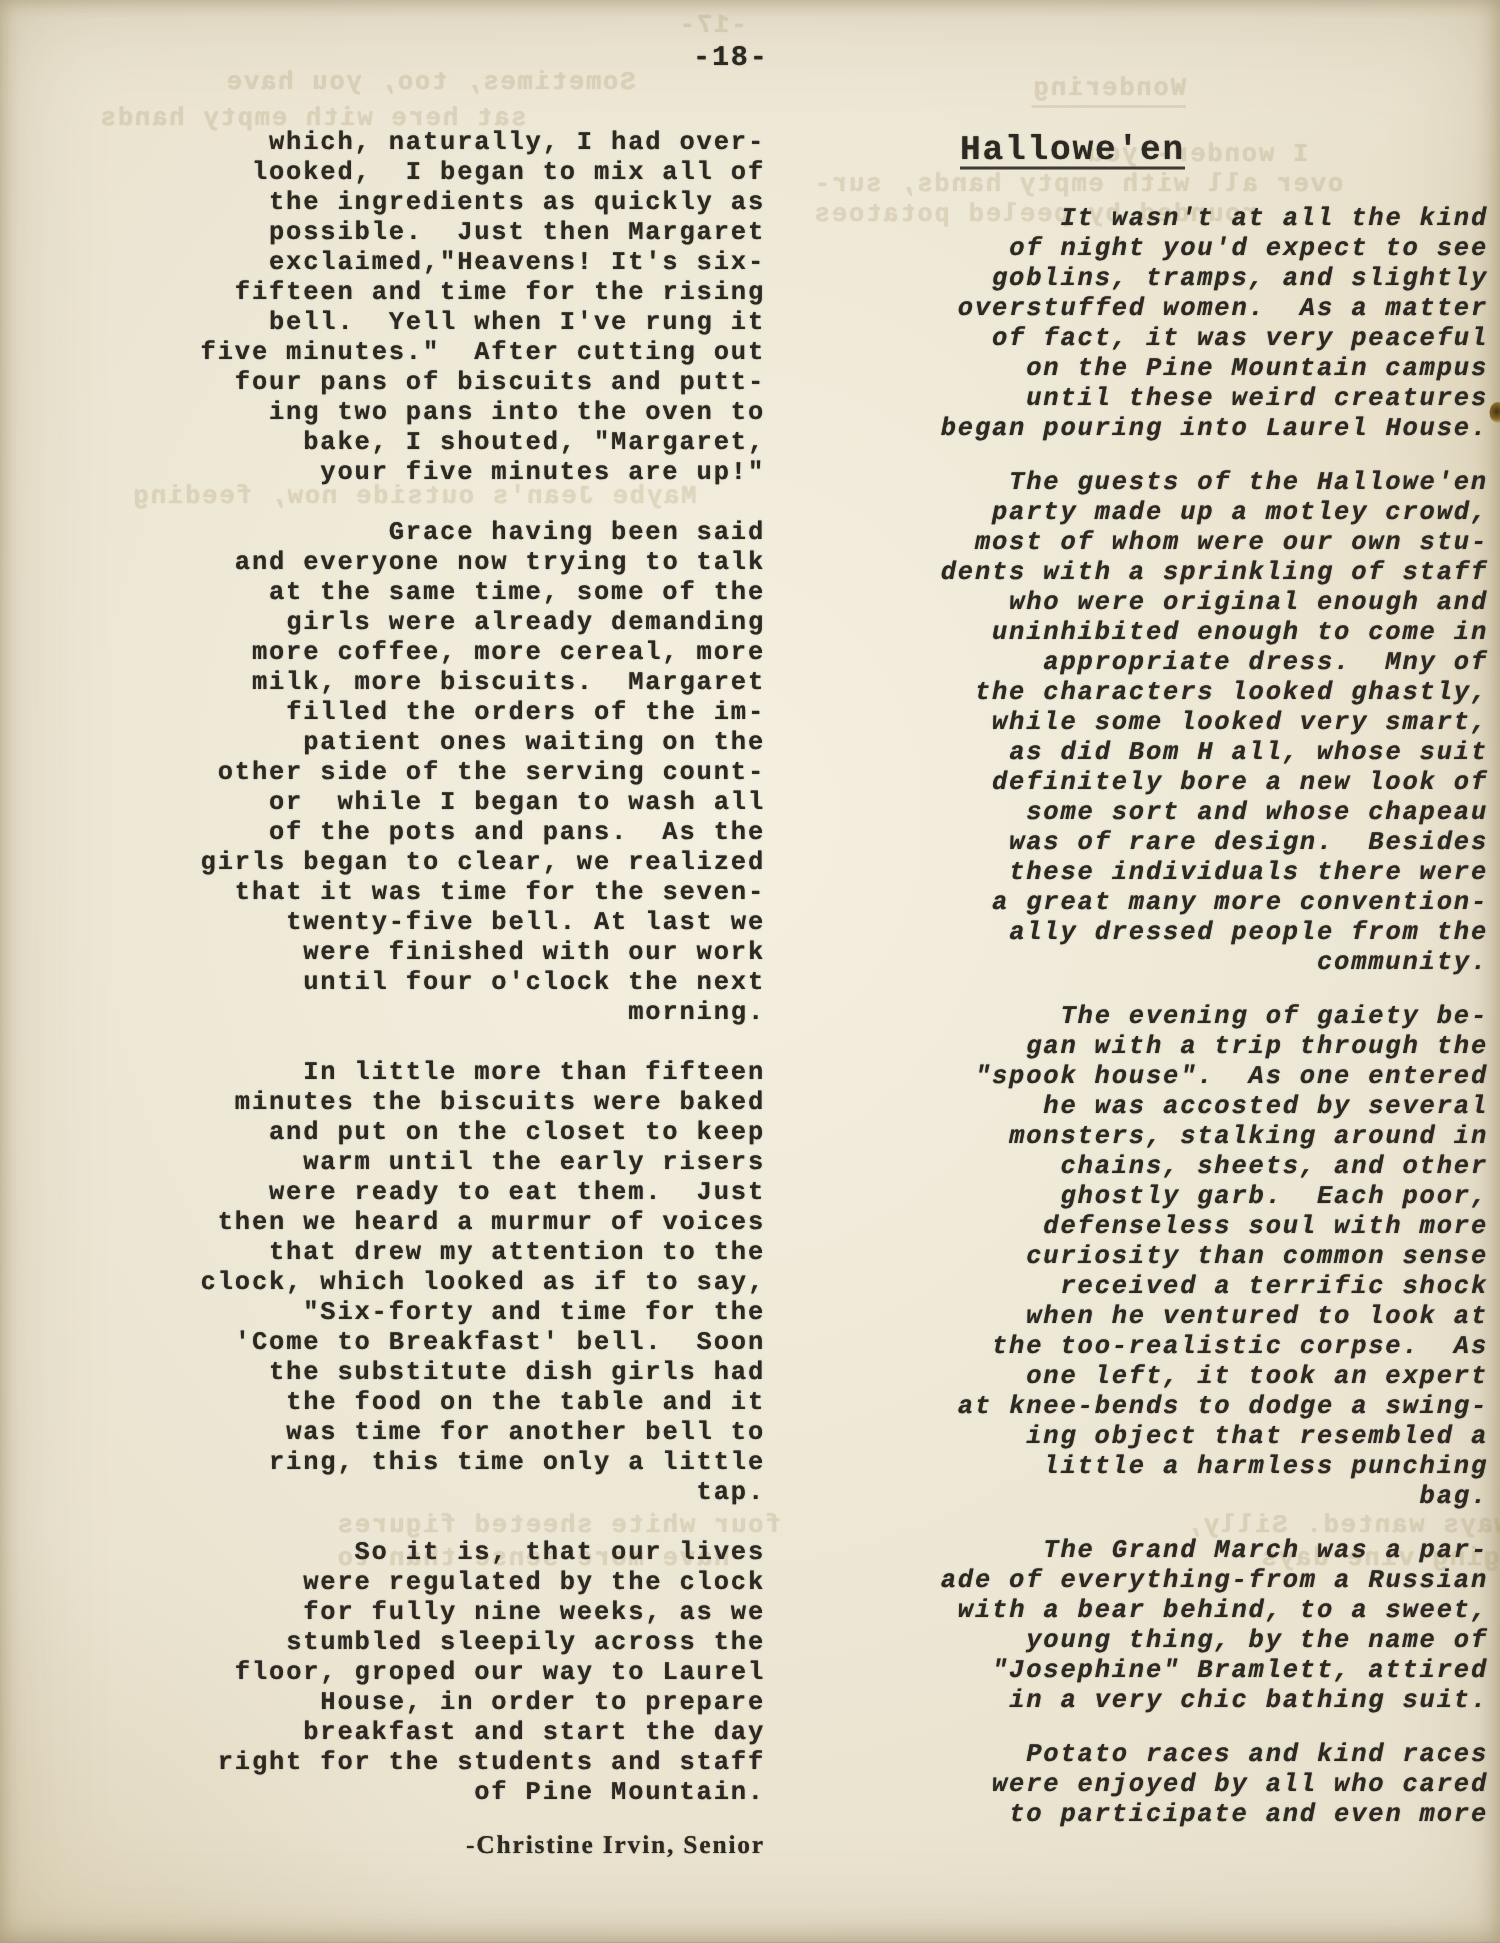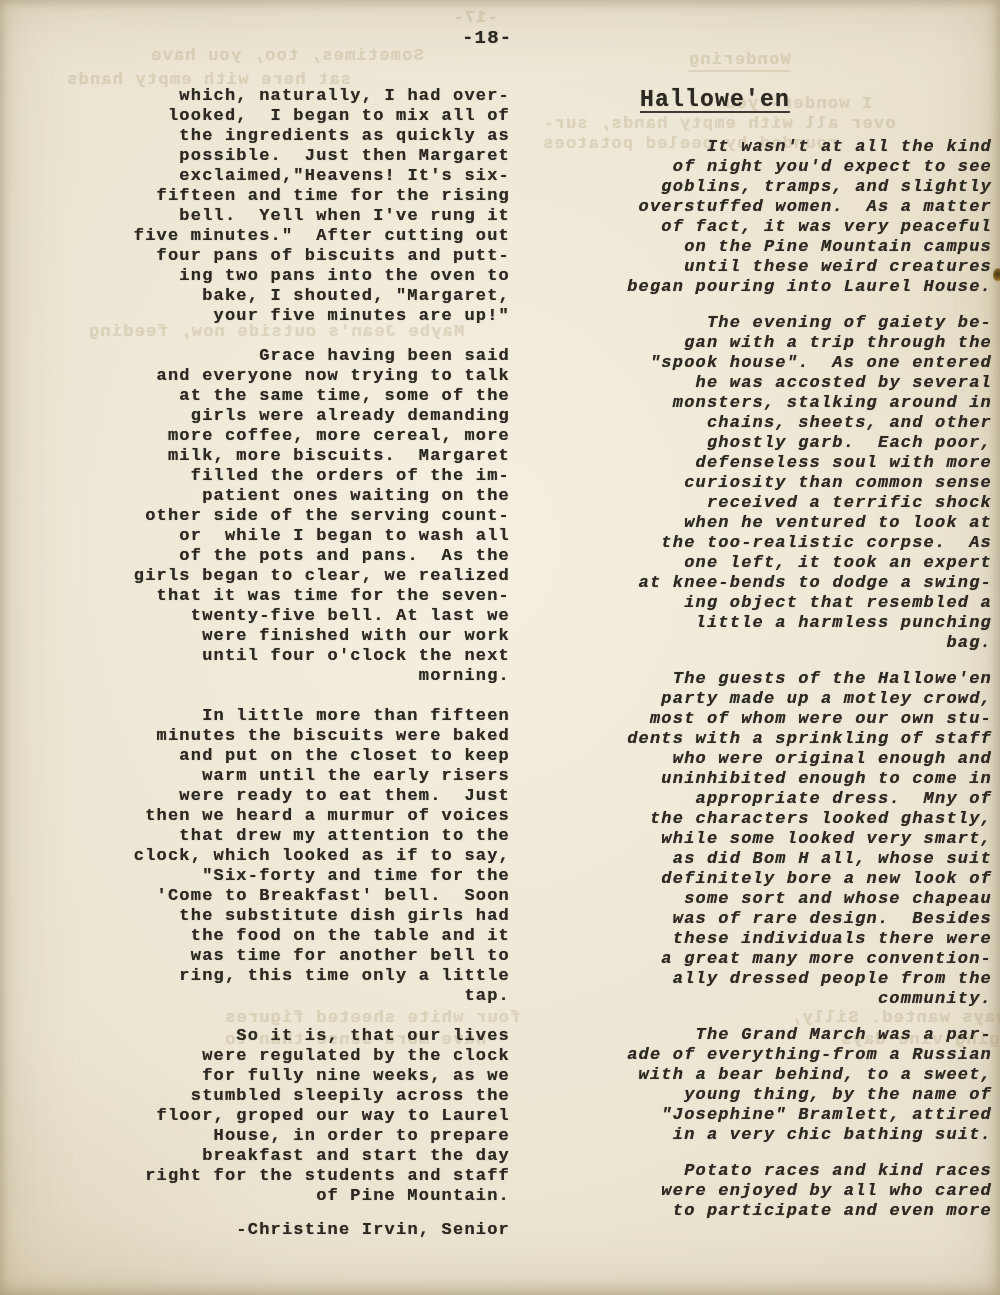--- a/index.html
+++ b/index.html
@@ -24,21 +24,21 @@
   .col{position:absolute;text-align:right;}
   .col-left{left:78px;top:86px;width:432px;}
   .col-right{left:520px;top:84px;width:472px;}
   .col p{margin:0 0 20px 0;white-space:pre;}
   .col-right p{margin-bottom:16px;font-style:italic;}
   .heading{
     display:block;width:fit-content;margin:6px 0 24px 120px;
     font-size:23px;font-weight:700;
     border-bottom:2px solid rgba(44,40,34,0.9);padding-bottom:1px;
   }
-  .byline{margin:0 0 0 44px;white-space:pre;}
+  .byline{margin:0 0 0 44px;white-space:pre;font-family:Liberation Serif, serif;}
   .ghost-layer{position:absolute;inset:0;pointer-events:none;}
   .ghost{
     position:absolute;transform:scaleX(-1);
     color:#a08a58;opacity:0.22;filter:blur(0.5px);
     white-space:pre;font-weight:700;
   }
   .ghost.gu{border-bottom:2px solid rgba(160,138,88,0.9);}
   .speck{position:absolute;border-radius:50%;}
   .s1{left:993px;top:268px;width:11px;height:14px;
       background:radial-gradient(circle at 45% 45%, #43330f 0%, #8a6a2a 55%, rgba(165,133,61,0.4) 75%, transparent 90%);}
@@ -126,54 +126,54 @@
   <div class="col col-right">
     <span class="heading">Hallowe'en</span>
     <p>      It wasn't at all the kind
 of night you'd expect to see
 goblins, tramps, and slightly
 overstuffed women.  As a matter
 of fact, it was very peaceful
 on the Pine Mountain campus
 until these weird creatures
 began pouring into Laurel House.</p>
+    <p>      The guests of the Hallowe'en
+party made up a motley crowd,
+most of whom were our own stu-
+dents with a sprinkling of staff
+who were original enough and
+uninhibited enough to come in
+appropriate dress.  Mny of
+the characters looked ghastly,
+while some looked very smart,
+as did Bom H all, whose suit
+definitely bore a new look of
+some sort and whose chapeau
+was of rare design.  Besides
+these individuals there were
+a great many more convention-
+ally dressed people from the
+community.</p>
     <p>      The evening of gaiety be-
 gan with a trip through the
 "spook house".  As one entered
 he was accosted by several
 monsters, stalking around in
 chains, sheets, and other
 ghostly garb.  Each poor,
 defenseless soul with more
 curiosity than common sense
 received a terrific shock
 when he ventured to look at
 the too-realistic corpse.  As
 one left, it took an expert
 at knee-bends to dodge a swing-
 ing object that resembled a
 little a harmless punching
 bag.</p>
-    <p>      The guests of the Hallowe'en
-party made up a motley crowd,
-most of whom were our own stu-
-dents with a sprinkling of staff
-who were original enough and
-uninhibited enough to come in
-appropriate dress.  Mny of
-the characters looked ghastly,
-while some looked very smart,
-as did Bom H all, whose suit
-definitely bore a new look of
-some sort and whose chapeau
-was of rare design.  Besides
-these individuals there were
-a great many more convention-
-ally dressed people from the
-community.</p>
     <p>      The Grand March was a par-
 ade of everything-from a Russian
 with a bear behind, to a sweet,
 young thing, by the name of
 "Josephine" Bramlett, attired
 in a very chic bathing suit.</p>
     <p>      Potato races and kind races
 were enjoyed by all who cared
 to participate and even more</p>
   </div>

